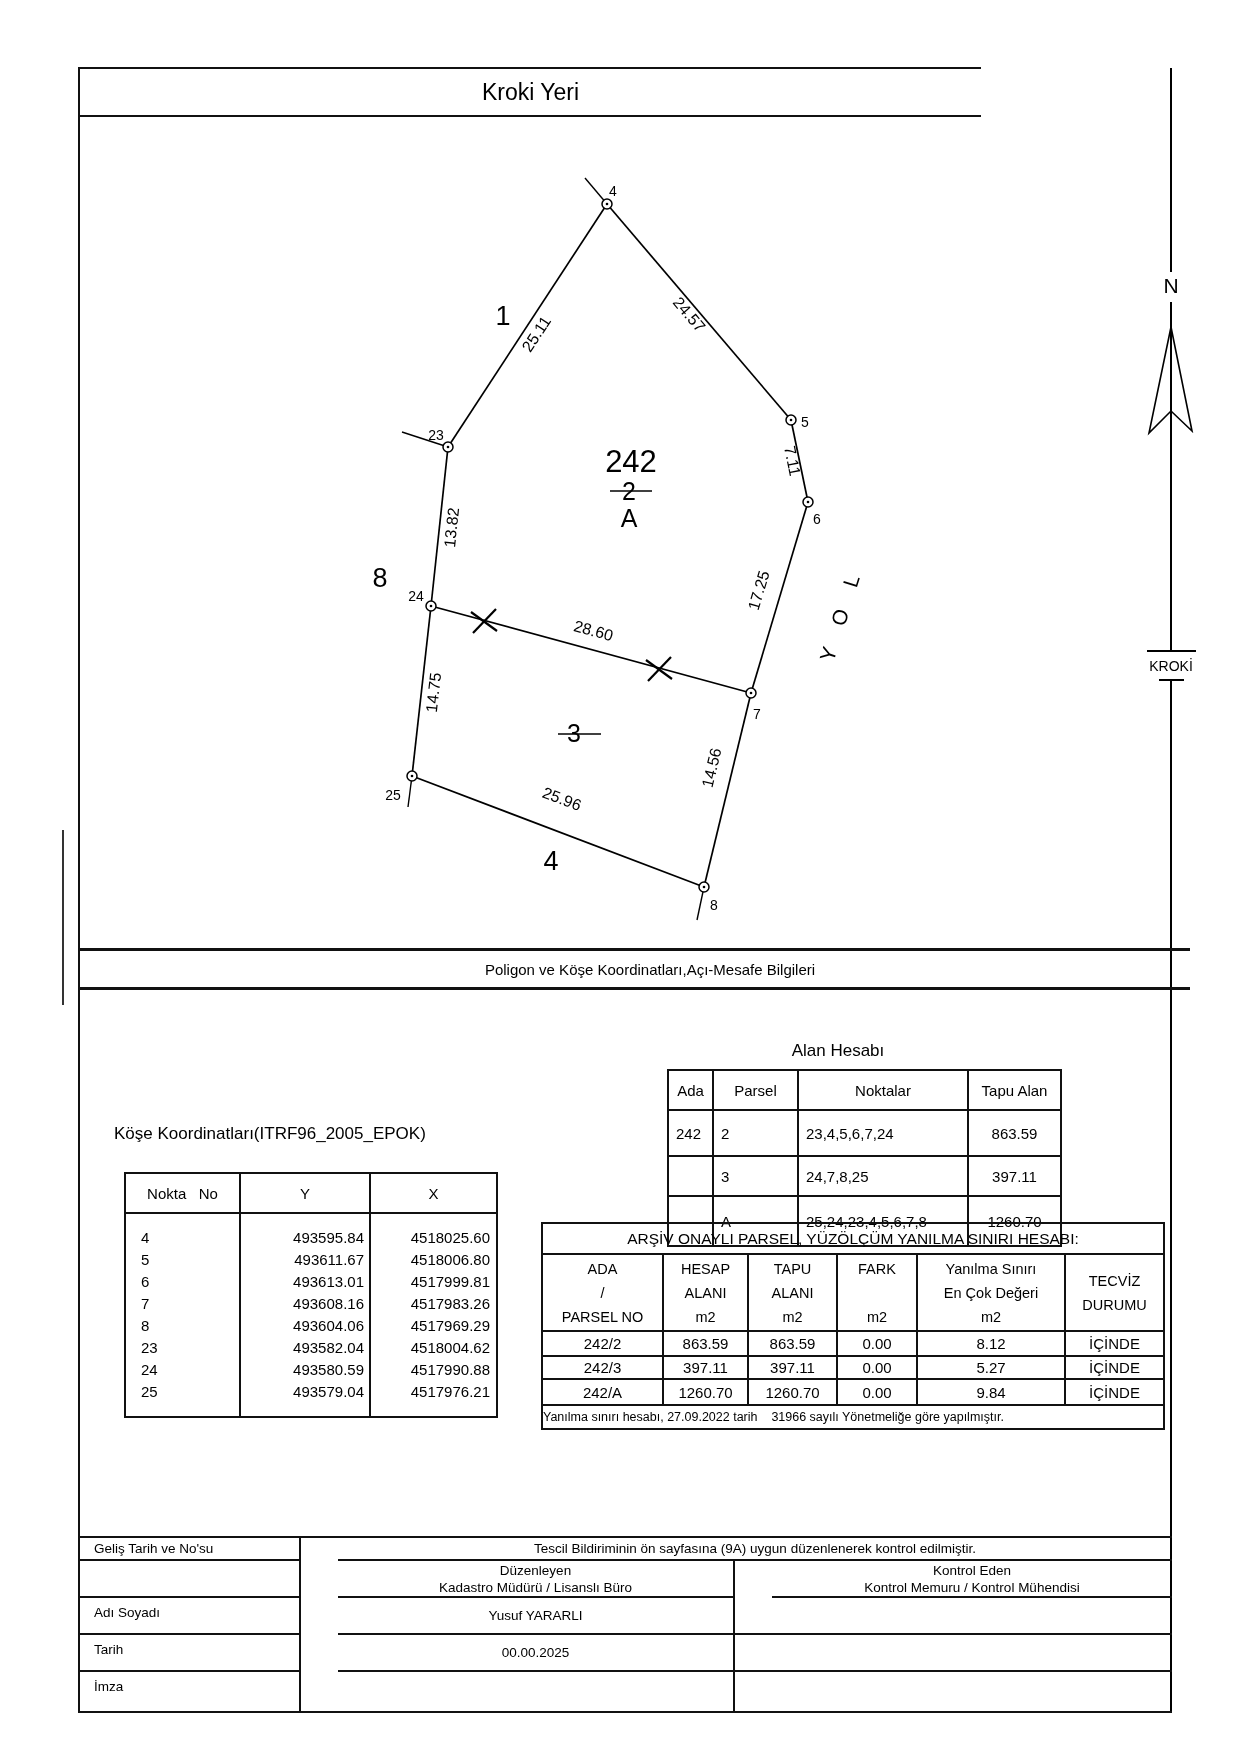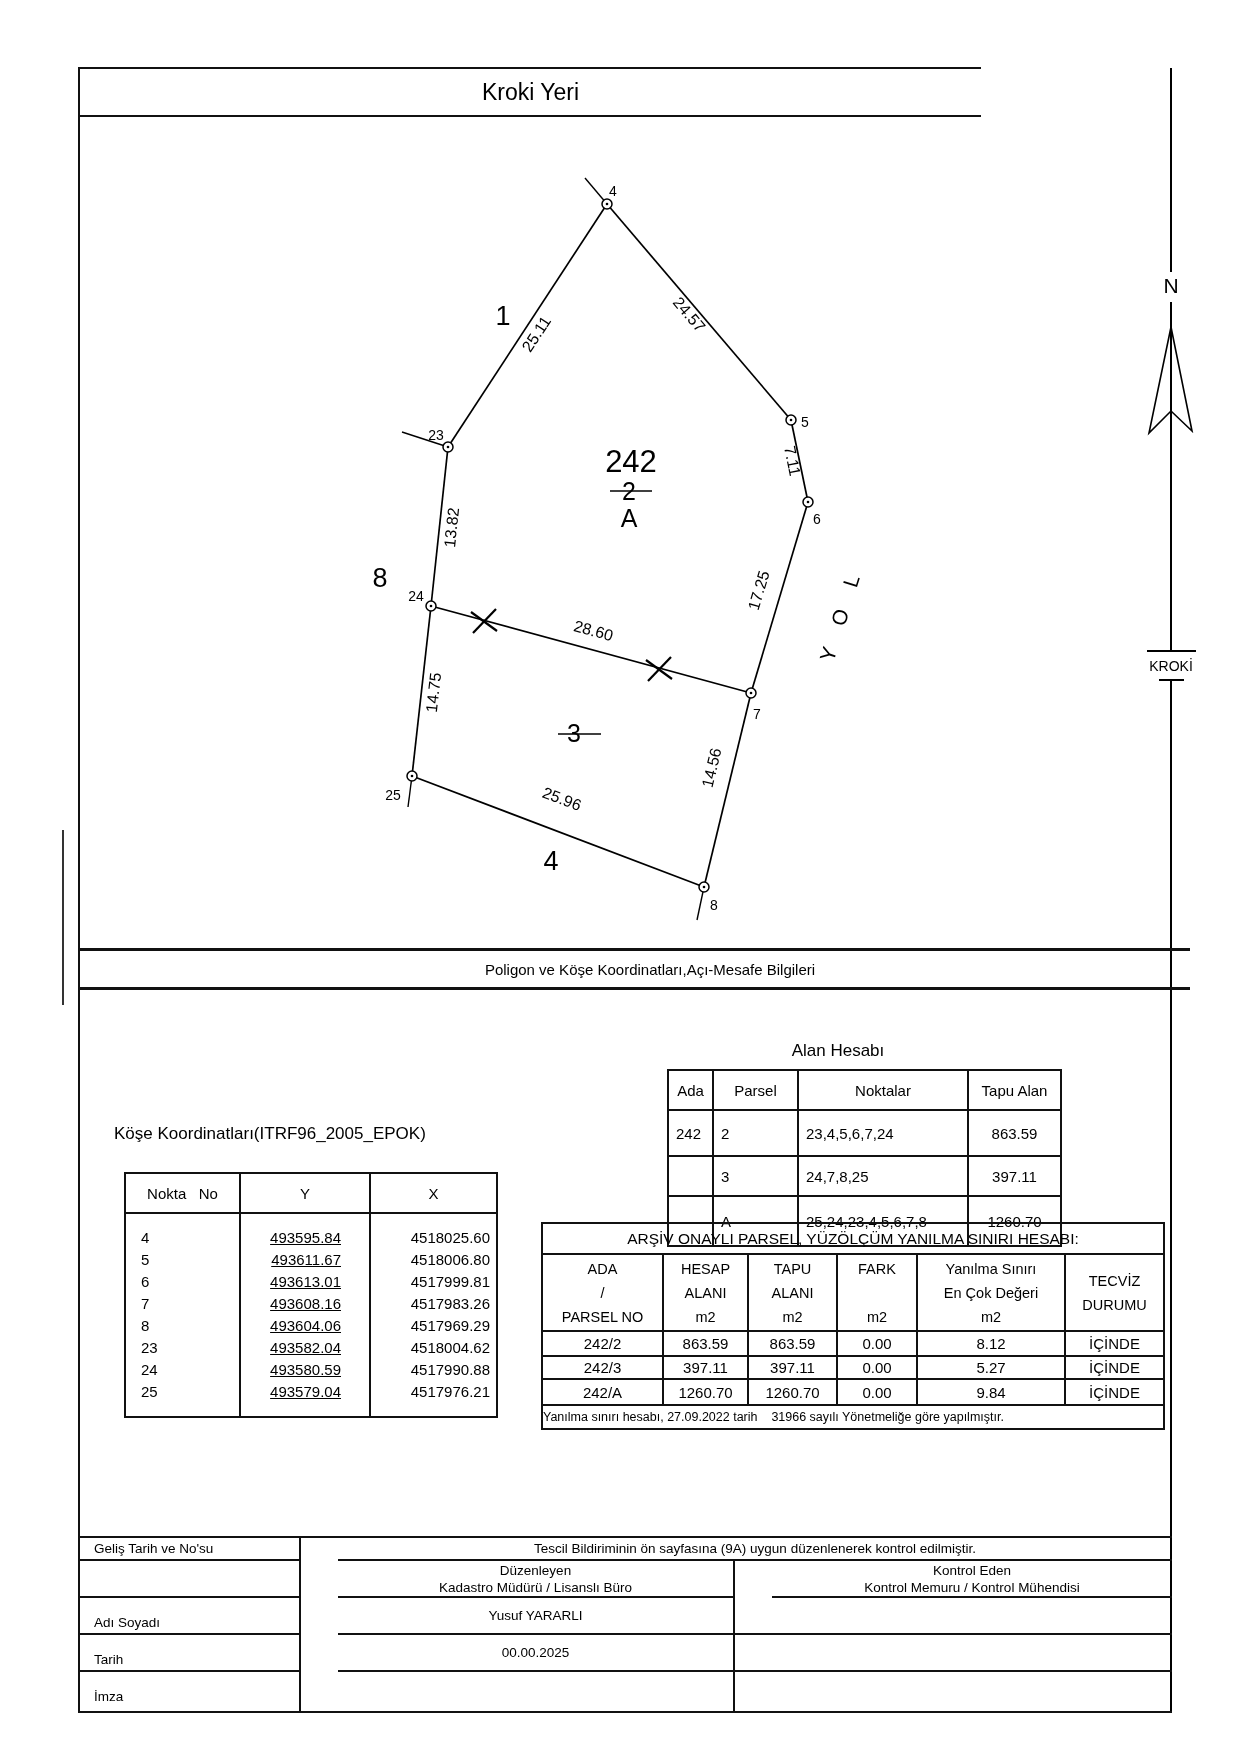--- a/index.html
+++ b/index.html
@@ -27,21 +27,21 @@
   .kose-heading{left:114px;top:1110px;font-size:17px;margin-top:14px;}
   .kose-table{left:124px;top:1146px;width:374px;height:246px;
               border:2px solid #111;display:grid;
               grid-template-columns:115px 130px 125px;
               grid-template-rows:40px 1fr;font-size:15px;margin-top:26px;}
   .kose-hcell{border-bottom:2px solid #111;display:flex;align-items:center;justify-content:center;white-space:pre;}
   .kose-hcell.brd,.kose-col.brd{border-right:2px solid #111;}
   .kose-col{padding-top:13px;}
   .kose-col div{line-height:22px;}
   .kose-col.c-no div{padding-left:15px;}
-  .kose-col.c-y div{text-align:right;padding-right:28px;text-decoration:underline;}
+  .kose-col.c-y div{text-align:right;padding-right:5px;}
   .kose-col.c-x div{text-align:right;padding-right:6px;}
 
   
   .alan-heading{left:668px;top:1041px;width:340px;text-align:center;font-size:17px;}
   .alan-table{left:667px;top:1069px;width:395px;height:178px;
               border:2px solid #111;display:grid;
               grid-template-columns:45px 85px 170px 91px;
               grid-template-rows:40px 46px 40px 48px;font-size:15px;}
   .alan-cell{display:flex;align-items:center;}
   .alan-cell.brd{border-right:2px solid #111;}
@@ -66,21 +66,21 @@
 
   
   .sig-table{left:78px;top:1536px;width:1094px;height:177px;
              border:2px solid #111;border-right:none;display:grid;
              grid-template-columns:221px 434px 437px;
              grid-template-rows:23px 37px 37px 37px 39px;font-size:13.5px;}
   .sig-cell{display:flex;align-items:center;}
   .sig-cell.brd{border-right:2px solid #111;}
   .sig-cell.bb{border-bottom:2px solid #111;}
   .sig-cell.lbl{padding-left:14px;}
-  .sig-cell.lbl-top{align-items:flex-start;padding-top:17px;}
+  .sig-cell.lbl-top{align-items:flex-start;padding-top:7px;}
   .sig-cell.ctr{justify-content:center;margin-left:37px;}
   .sig-cell.two{flex-direction:column;justify-content:center;line-height:17px;}
   .merged{grid-column:2/4;}
 </style>
 </head>
 <body>
 
 <div class="page">
 
   <svg class="abs" style="left:0;top:0;" width="1241" height="1755" viewBox="0 0 1241 1755">

